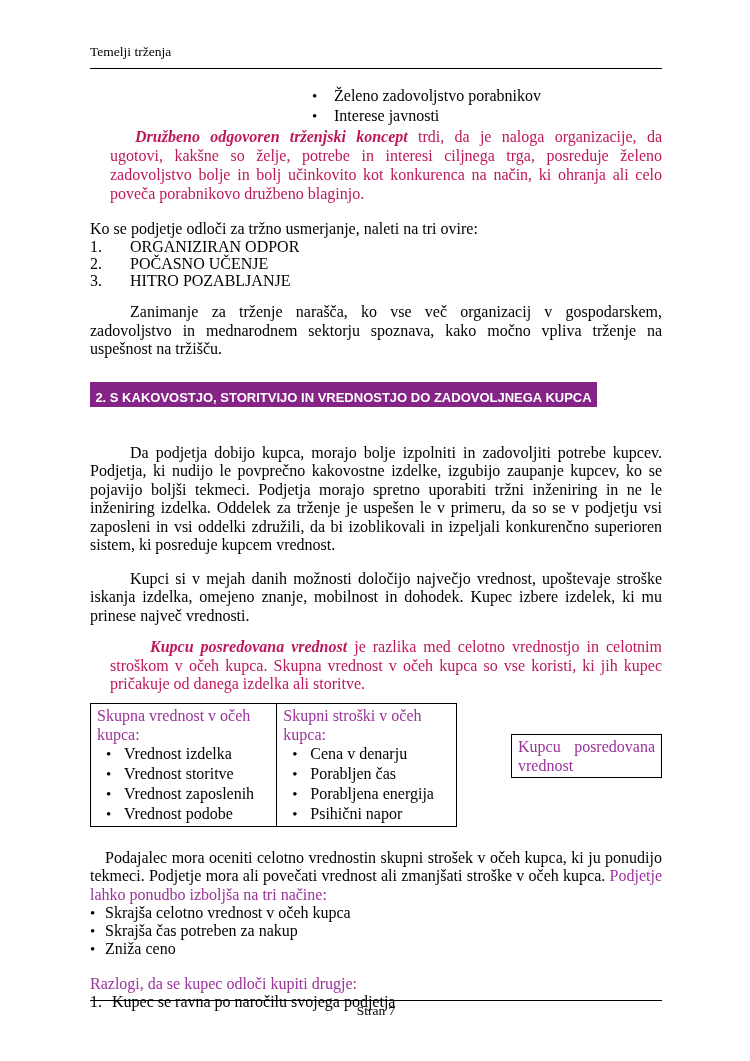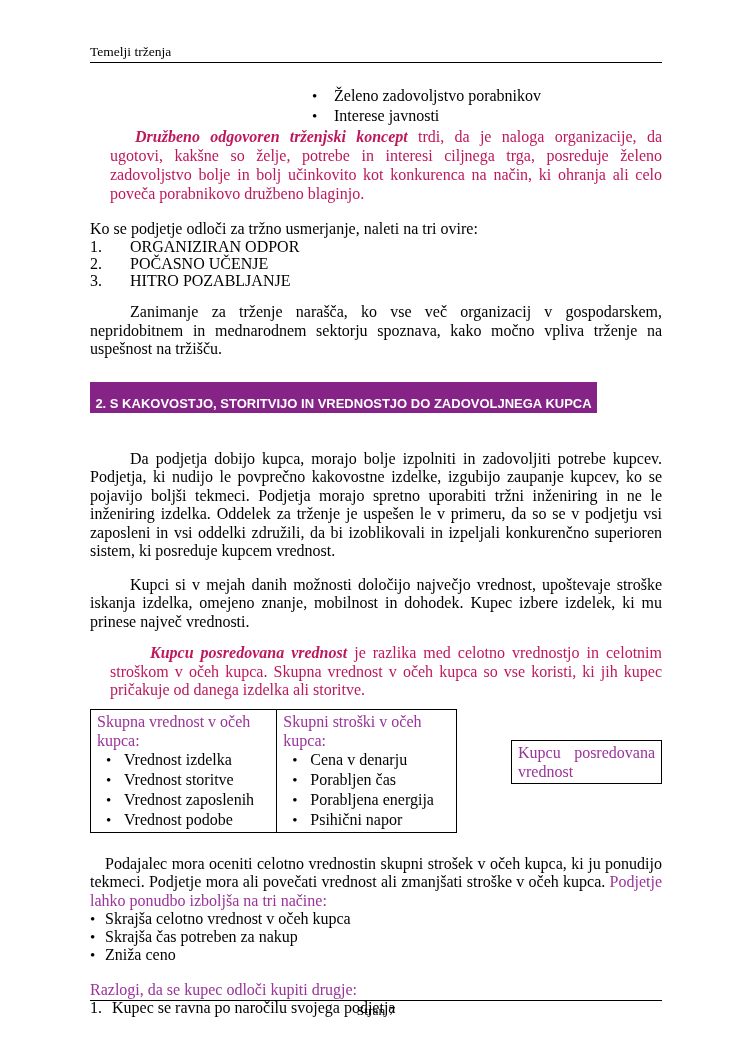--- a/index.html
+++ b/index.html
@@ -2,21 +2,21 @@
 <html><head>
 <meta charset="utf-8">
 <style>
   html,body{margin:0;padding:0;background:#ffffff;}
   .page{
     position:relative;width:750px;height:1061px;background:#ffffff;overflow:hidden;
     font-family:"Liberation Serif","DejaVu Serif",serif;font-size:16px;color:#000;
   }
   
   .hdr{position:absolute;left:90px;right:88px;top:44px;border-bottom:1px solid #000;
-       font-size:13.5px;padding-bottom:2px;}
+       font-size:13.5px;padding-bottom:8px;}
   
   .ftr{position:absolute;left:90px;right:88px;top:1000px;border-top:1px solid #000;
        text-align:center;font-size:13.5px;padding-top:2px;}
   
   .content{position:absolute;left:90px;right:88px;top:86px;}
   p{margin:0;text-align:justify;line-height:18.5px;}
   .indent40{text-indent:40px;}
   .blue{color:#be185d;}
   .purple{color:#9A339A;}
   .lead{font-weight:bold;font-style:italic;}
@@ -26,21 +26,21 @@
   
   .blue1{margin-left:20px;text-indent:25px;line-height:19px;}
   
   .ko{margin-top:17px;line-height:18px;}
   .obstacles{margin:0;padding:0;list-style:none;line-height:17.3px;}
   .obstacles .num{display:inline-block;width:40px;}
   .zanimanje{margin-top:14px;}
   
   .banner{margin-top:23px;width:507px;background:#852387;color:#fff;
           font-family:"Liberation Sans","DejaVu Sans",sans-serif;font-weight:bold;
-          font-size:13px;text-align:center;padding:14px 0 2px 0;}
+          font-size:13px;text-align:center;padding:8px 0 2px 0;}
   .da{margin-top:37px;}
   .kupci{margin-top:15px;}
   .blue2{margin-top:13px;margin-left:20px;}
   
   .table-row{margin-top:9px;display:flex;align-items:flex-start;gap:48px;}
   table.vals{border-collapse:collapse;}
   table.vals td{border:1px solid #000;vertical-align:top;padding:2px 6px;line-height:19px;}
   td.c1{width:194px;}
   td.c2{width:186px;}
   .cellhead{color:#9A339A;}
@@ -75,21 +75,21 @@
     <p class="blue blue1"><span class="lead">Družbeno odgovoren trženjski koncept</span><span> trdi, da je naloga organizacije, da ugotovi, kakšne so želje, potrebe in interesi ciljnega trga, posreduje želeno zadovoljstvo bolje in bolj učinkovito kot konkurenca na način, ki ohranja ali celo poveča porabnikovo družbeno blaginjo.</span></p>
 
     <p class="ko">Ko se podjetje odloči za tržno usmerjanje, naleti na tri ovire:</p>
 
     <ol class="obstacles">
       <li><span class="num">1.</span><span>ORGANIZIRAN ODPOR</span></li>
       <li><span class="num">2.</span><span>POČASNO UČENJE</span></li>
       <li><span class="num">3.</span><span>HITRO POZABLJANJE</span></li>
     </ol>
 
-    <p class="zanimanje indent40">Zanimanje za trženje narašča, ko vse več organizacij v gospodarskem, nepridobitnem in mednarodnem sektorju spoznava, kako močno vpliva trženje na uspešnost na tržišču.</p>
+    <p class="zanimanje indent40">Zanimanje za trženje narašča, ko vse več organizacij v gospodarskem, zadovoljstvo in mednarodnem sektorju spoznava, kako močno vpliva trženje na uspešnost na tržišču.</p>
 
     <div class="banner">2. S KAKOVOSTJO, STORITVIJO IN VREDNOSTJO DO ZADOVOLJNEGA KUPCA</div>
 
     <p class="da indent40">Da podjetja dobijo kupca, morajo bolje izpolniti in zadovoljiti potrebe kupcev. Podjetja, ki nudijo le povprečno kakovostne izdelke, izgubijo zaupanje kupcev, ko se pojavijo boljši tekmeci. Podjetja morajo spretno uporabiti tržni inženiring in ne le inženiring izdelka. Oddelek za trženje je uspešen le v primeru, da so se v podjetju vsi zaposleni in vsi oddelki združili, da bi izoblikovali in izpeljali konkurenčno superioren sistem, ki posreduje kupcem vrednost.</p>
 
     <p class="kupci indent40">Kupci si v mejah danih možnosti določijo največjo vrednost, upoštevaje stroške iskanja izdelka, omejeno znanje, mobilnost in dohodek. Kupec izbere izdelek, ki mu prinese največ vrednosti.</p>
 
     <p class="blue blue2 indent40"><span class="lead">Kupcu posredovana vrednost</span><span> je razlika med celotno vrednostjo in celotnim stroškom v očeh kupca. Skupna vrednost v očeh kupca so vse koristi, ki jih kupec pričakuje od danega izdelka ali storitve.</span></p>
 
     <div class="table-row">

